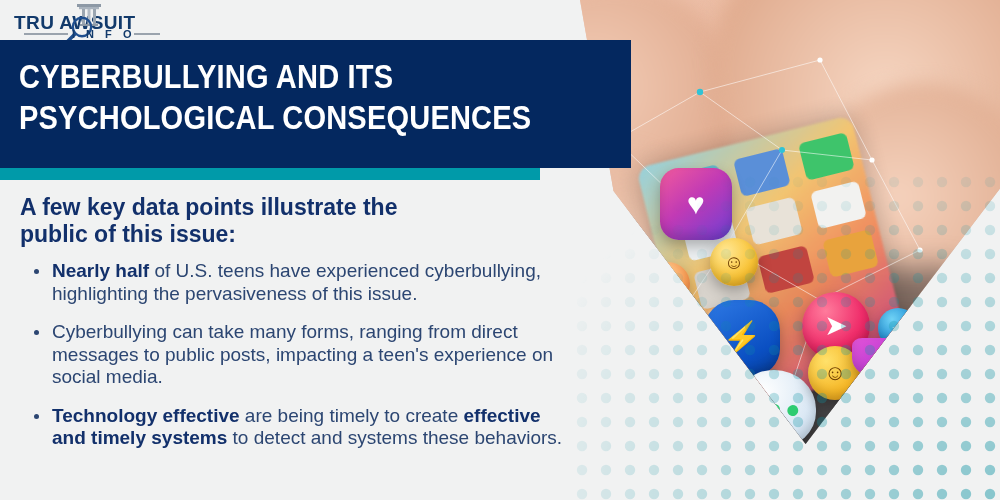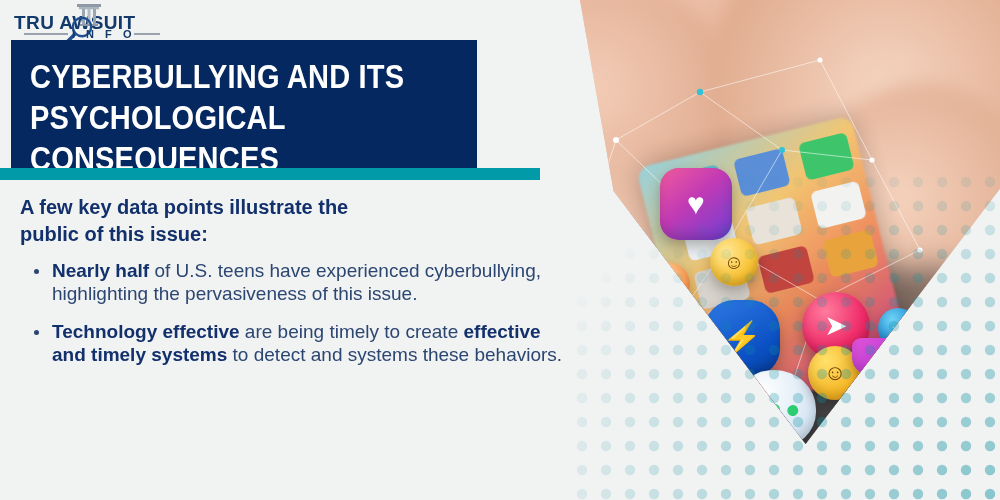--- a/index.html
+++ b/index.html
@@ -87,44 +87,43 @@
   .logo-glass{ position:absolute; left:50px; top:12px; width:30px; height:28px; }
   .logo-info{
     position:absolute; left:58px; top:24px;
     font-size:11px; font-weight:700; letter-spacing:4px; color:#123a6b;
   }
   .logo-rule{ position:absolute; height:2px; background:#9aa3ad; top:29px; }
   .rule-l{ left:10px; width:44px; }
   .rule-r{ left:120px; width:26px; }
 
   #banner{
-    position:absolute; left:0; top:40px; width:466px; height:128px;
+    position:absolute; left:0; top:40px; width:631px; height:128px;
     background:#04285f;
-    margin-left:11px;
   }
   #banner h1{
     position:absolute; left:19px; top:16px; right:10px;
     color:#ffffff;
     font-family:"Liberation Sans Narrow","Liberation Sans", sans-serif;
     font-weight:700;
     font-size:33px;
     line-height:41px;
     letter-spacing:.2px;
     transform:scaleX(.88);
     transform-origin:left top;
     text-transform:uppercase;
   }
   #teal-bar{
     position:absolute; left:0; top:168px; width:540px; height:12px;
     background:#009aa9;
   }
 
   #subtitle{
     position:absolute; left:20px; top:194px; width:430px;
-    color:#12306b; font-weight:700; font-size:20px; line-height:27px;
+    color:#12306b; font-weight:700; font-size:23px; line-height:27px;
   }
 
   #bullets{
     position:absolute; left:22px; top:260px; width:545px;
     list-style:none;
   }
   #bullets li{
     position:relative;
     padding-left:30px;
     margin-bottom:16px;
@@ -320,15 +319,18 @@
 <div id="subtitle">
   <span>A few key data points illustrate the</span><br>
   <span>public of this issue:</span>
 </div>
 
 <ul id="bullets">
   <li>
     <b>Nearly half</b><span> of U.S. teens have experienced cyberbullying, highlighting the pervasiveness of this issue.</span><b></b><span></span>
   </li>
   <li>
+    <b></b><span>Cyberbullying can take many forms, ranging from direct messages to public posts, impacting a teen's experience on social media.</span><b></b><span></span>
+  </li>
+  <li>
     <b>Technology effective</b><span> are being timely to create </span><b>effective and timely systems</b><span> to detect and systems these behaviors.</span>
   </li>
 </ul>
 
 </body></html>

